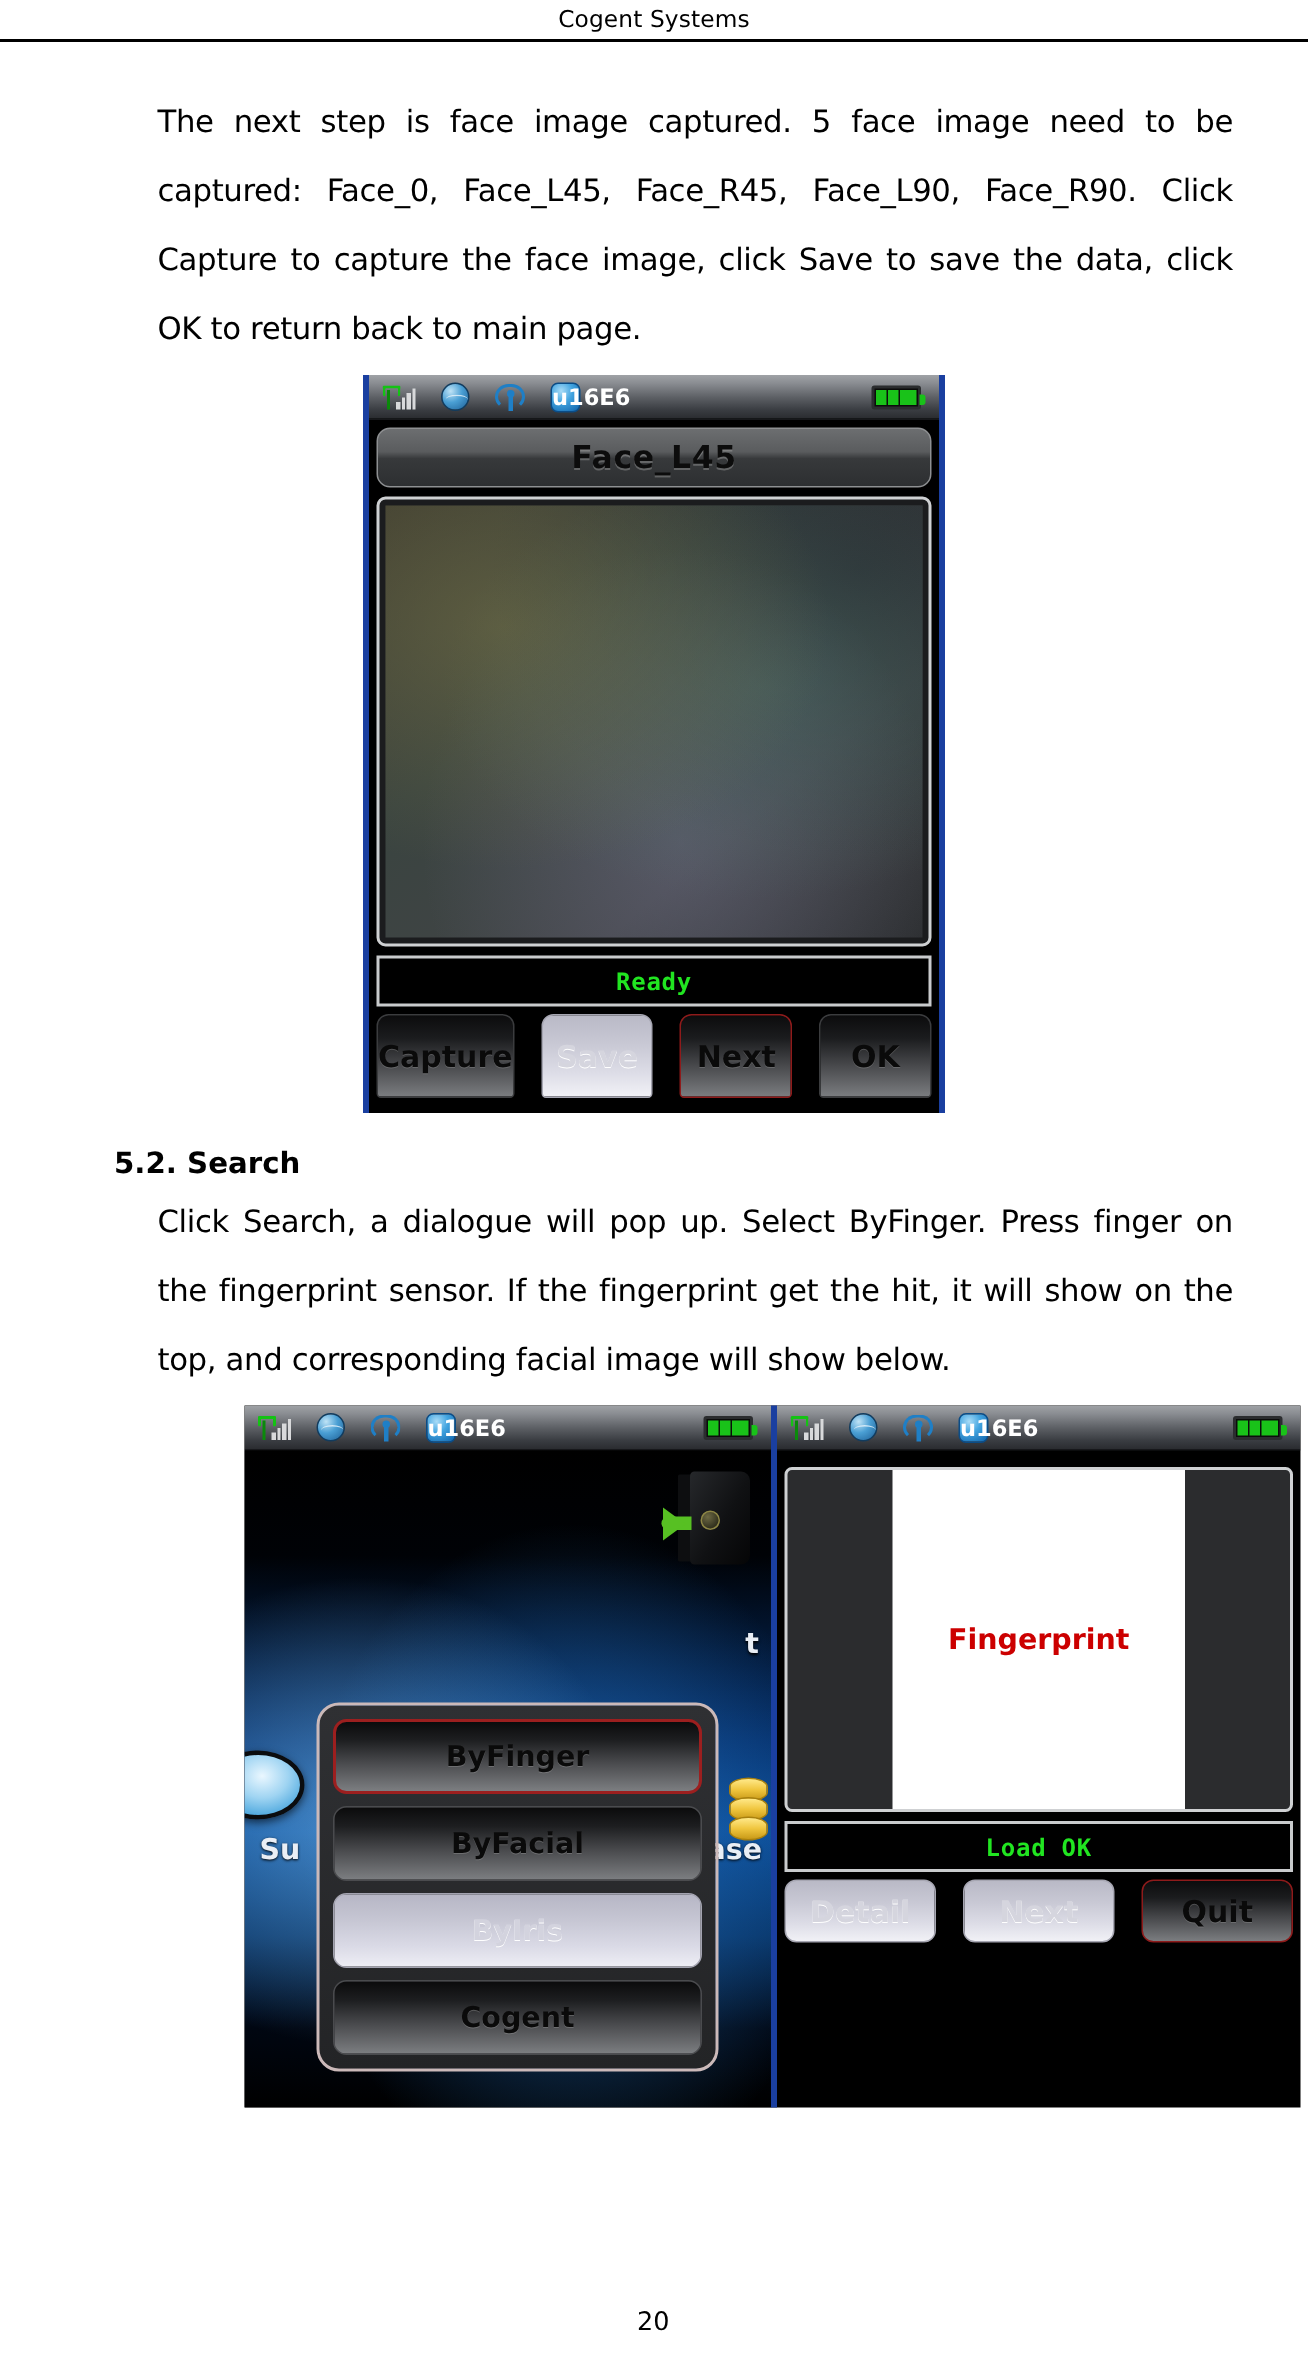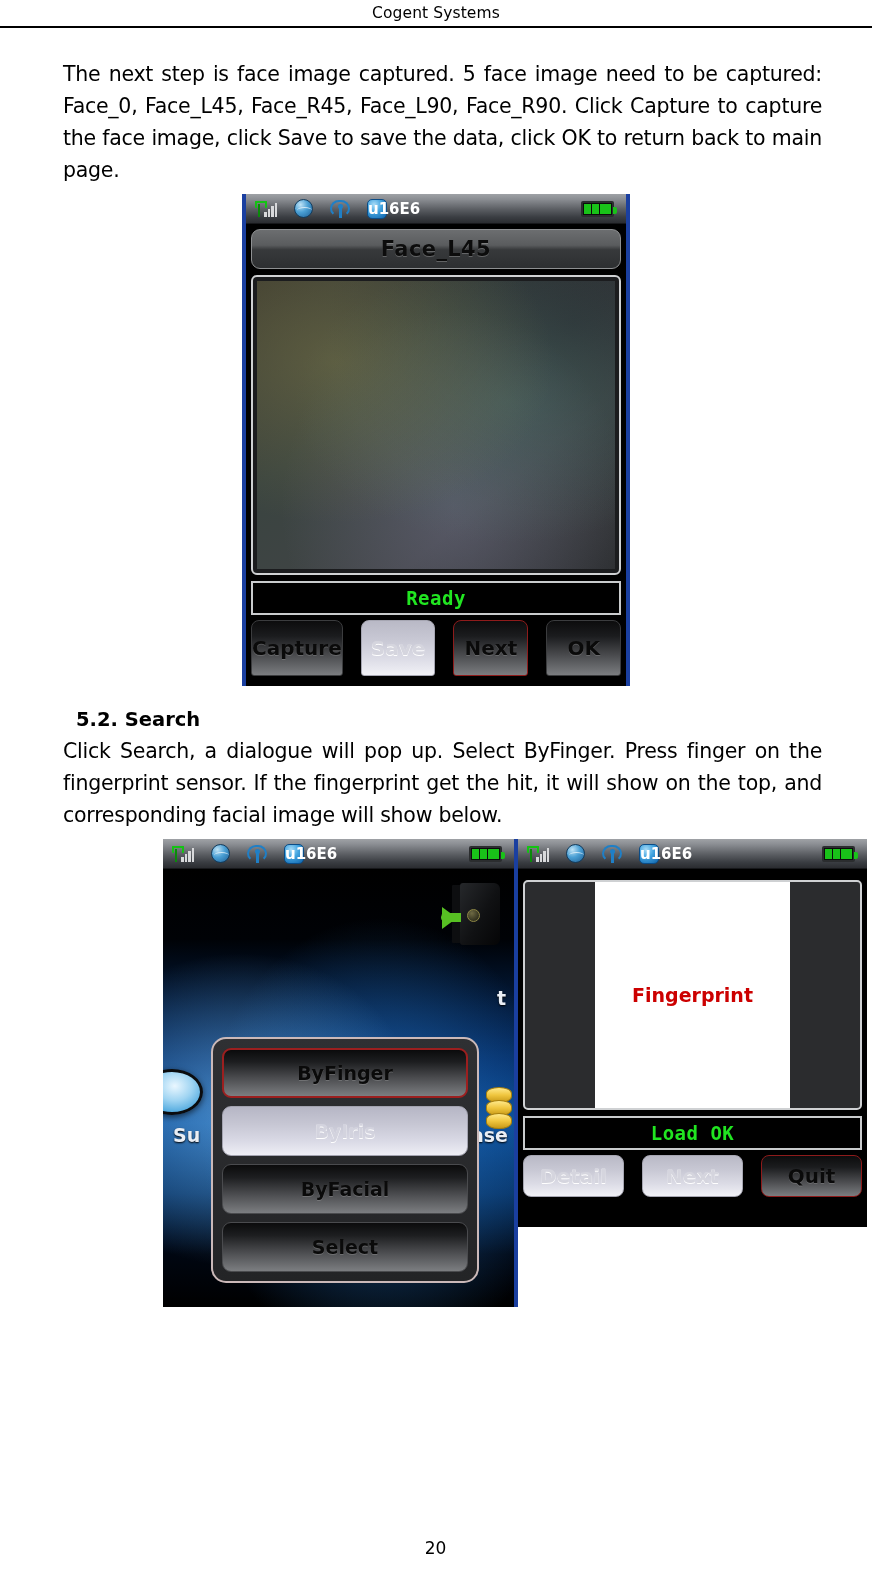--- a/index.html
+++ b/index.html
@@ -27,23 +27,23 @@
     width: 872px;
     height: 0;
     border-top: 2px solid #000;
     margin-top: 4px;
   }
 
   
   .content { padding: 0 32px 0 32px; }
 
   .para {
-    margin: 30px 18px 0 31px;
+    margin: 30px 18px 0 73px;
     font-size: 20.5px;
-    line-height: 32px;
+    line-height: 46px;
     text-align: justify;
     text-justify: inter-word;
     font-family: "DejaVu Sans", sans-serif;
     letter-spacing: -0.25px;
   }
   .para.tight { margin-top: 4px; }
 
   .section-head {
     margin: 22px 0 0 44px;
     font-size: 19.5px;
@@ -180,21 +180,21 @@
       radial-gradient(ellipse at 88% 15%, rgba(40,45,50,.9) 0%, rgba(0,0,0,0) 55%),
       linear-gradient(140deg, #3c3b30 0%, #3a4440 35%, #424447 70%, #2e3033 100%);
   }
 
   .status-strip{
     margin-top:6px;
     height:34px;
     background:#000;
     border:2px solid #c9cbcd;
     display:flex;align-items:center;justify-content:center;
-    color:#21e521; font-size:19px; font-weight:bold;
+    color:#21e521; font-size:16px; font-weight:bold;
     font-family:"DejaVu Sans Mono", monospace;
     letter-spacing:.5px;
   }
 
   .btn-row{ display:flex; margin-top:5px; gap:18px;}
   .dev-btn{
     flex:1;
     height:56px;
     border-radius:8px 8px 3px 3px;
     background: linear-gradient(to bottom, #0c0c0d 0%, #1b1c1e 28%, #48494c 62%, #7b7d80 100%);
@@ -226,21 +226,21 @@
     display:flex;
     width: 708px;
     height: 468px;
     margin: 8px auto 0 131px;
   }
   #dev-left{
     width: 355px; height:468px;
     border-right: 4px solid #1a3fa0;
     position:relative;
   }
-  #dev-right{ width: 349px; height:388px; }
+  #dev-right{ width: 349px; height:468px; }
 
   
   .home-wall{
     position:absolute; left:0; right:0; top:30px; bottom:0;
     background:
       radial-gradient(ellipse at 22% 55%, rgba(120,190,245,.55) 0%, rgba(0,0,0,0) 46%),
       radial-gradient(ellipse at 62% 62%, rgba(40,120,200,.65) 0%, rgba(0,0,0,0) 58%),
       linear-gradient(to bottom, #000000 0%, #000206 16%, #05306b 44%, #0a4b95 58%, #063163 74%, #000611 88%, #000000 100%);
     overflow:hidden;
   }
@@ -458,23 +458,23 @@
             <i></i>
           </div>
         <div class="icon-orb"></div>
 
         <div class="wall-label" id="lbl-t">t</div>
         <div class="wall-label" id="lbl-su">Su</div>
         <div class="wall-label" id="lbl-ase">ase</div>
 
         <div class="dialog">
           <div class="dlg-btn focused">ByFinger</div>
+          <div class="dlg-btn">ByFacial</div>
           <div class="dlg-btn disabled">ByIris</div>
-          <div class="dlg-btn">ByFacial</div>
-          <div class="dlg-btn">Select</div>
+          <div class="dlg-btn">Cogent</div>
         </div>
       </div>
     </div>
 
     <div id="dev-right" class="device">
 
       <div class="statusbar">
         <div class="sb-icons">
           <span class="icon-signal">
             <span class="ant"></span>

